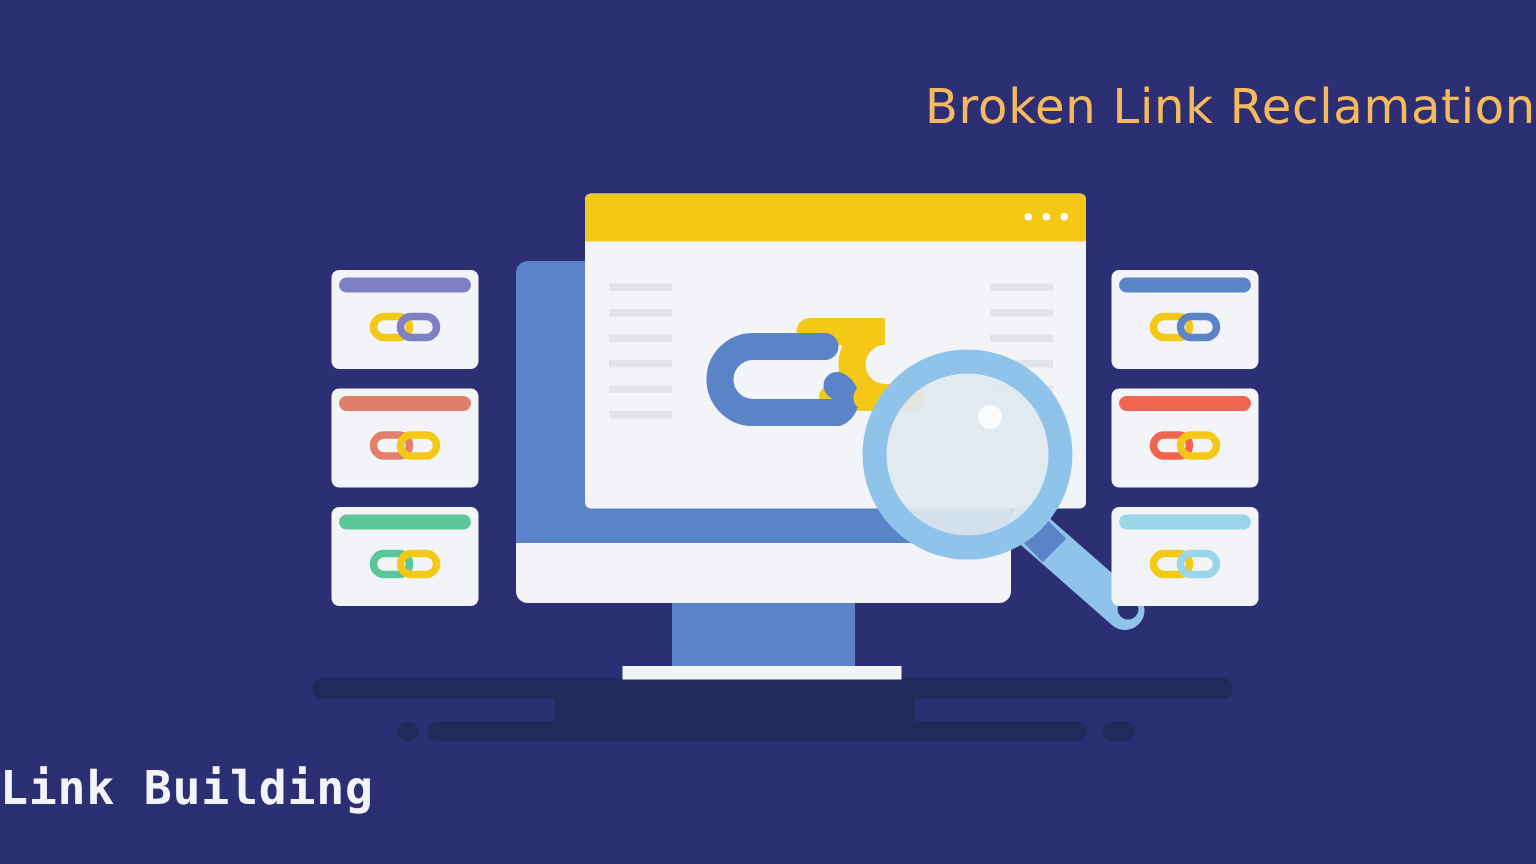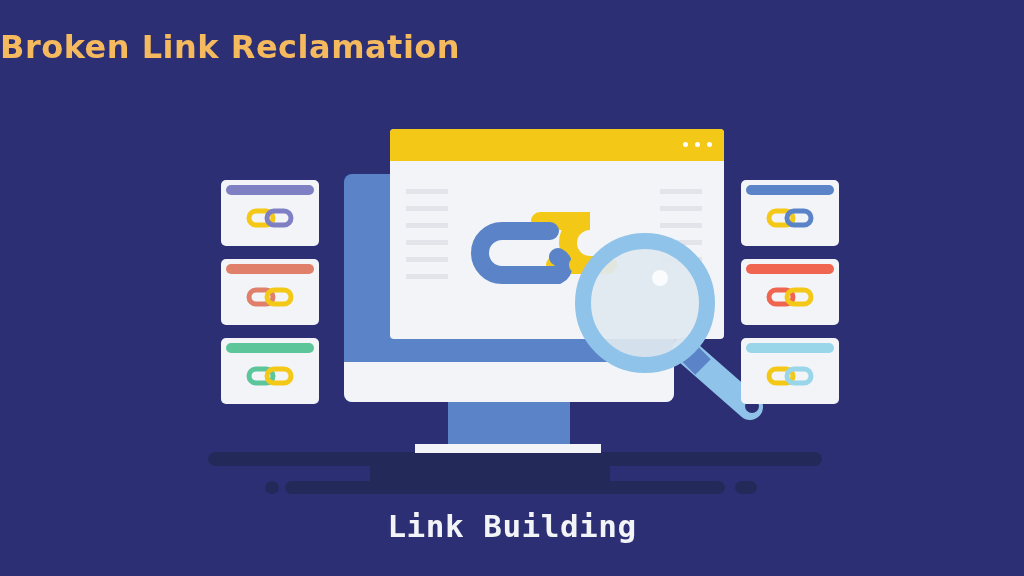--- a/index.html
+++ b/index.html
@@ -1,18 +1,18 @@
 <!DOCTYPE html>
 <html><head>
 <meta charset="utf-8">
 <style>
   html, body { margin:0; padding:0; }
   body { width:1024px; height:576px; background:#2d2f74; position:relative; overflow:hidden; font-family:"DejaVu Sans", sans-serif; }
-  .title { position:absolute; left:0; right:0; top:28px; text-align:left; font-weight:bold; font-size:32px; letter-spacing:0.5px; }
-  .subtitle { position:absolute; left:0; right:0; top:508px; text-align:center; font-weight:bold; font-size:31px; font-family:"DejaVu Sans Mono", monospace; letter-spacing:0.5px; }
+  .title { position:absolute; left:0; right:0; top:52px; text-align:right; font-weight:normal; font-size:32px; letter-spacing:0.5px; }
+  .subtitle { position:absolute; left:0; right:0; top:508px; font-weight:bold; font-size:31px; font-family:"DejaVu Sans Mono", monospace; letter-spacing:0.5px; }
   .abs { position:absolute; }
   .card { position:absolute; width:98px; height:66px; background:#f2f4f8; border-radius:5px; }
   .card .bar { position:absolute; left:5px; right:5px; top:5px; height:10px; border-radius:5px; }
   .card svg { position:absolute; left:25px; top:28px; }
 </style>
 </head>
 <body>
 
 <div class="title" style="color:#f5b95e;">Broken Link Reclamation</div>
 

